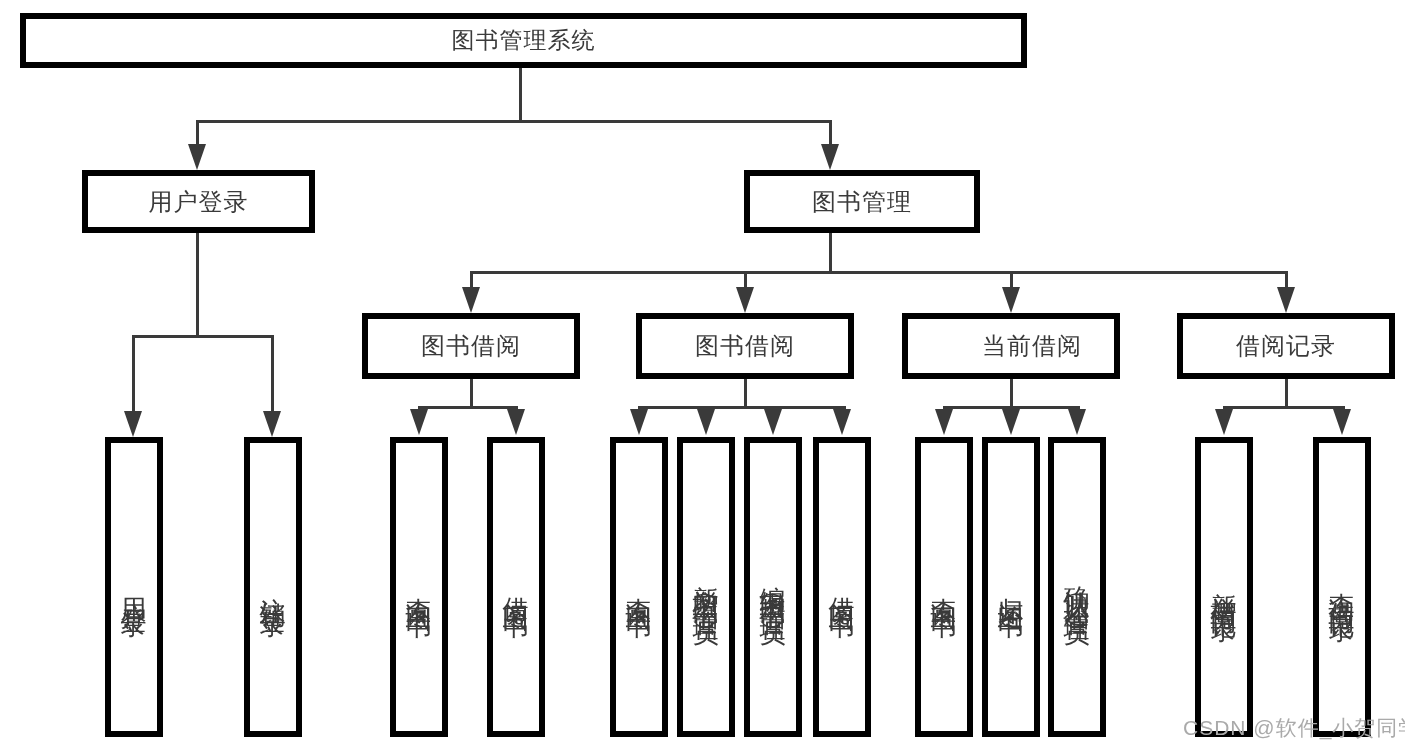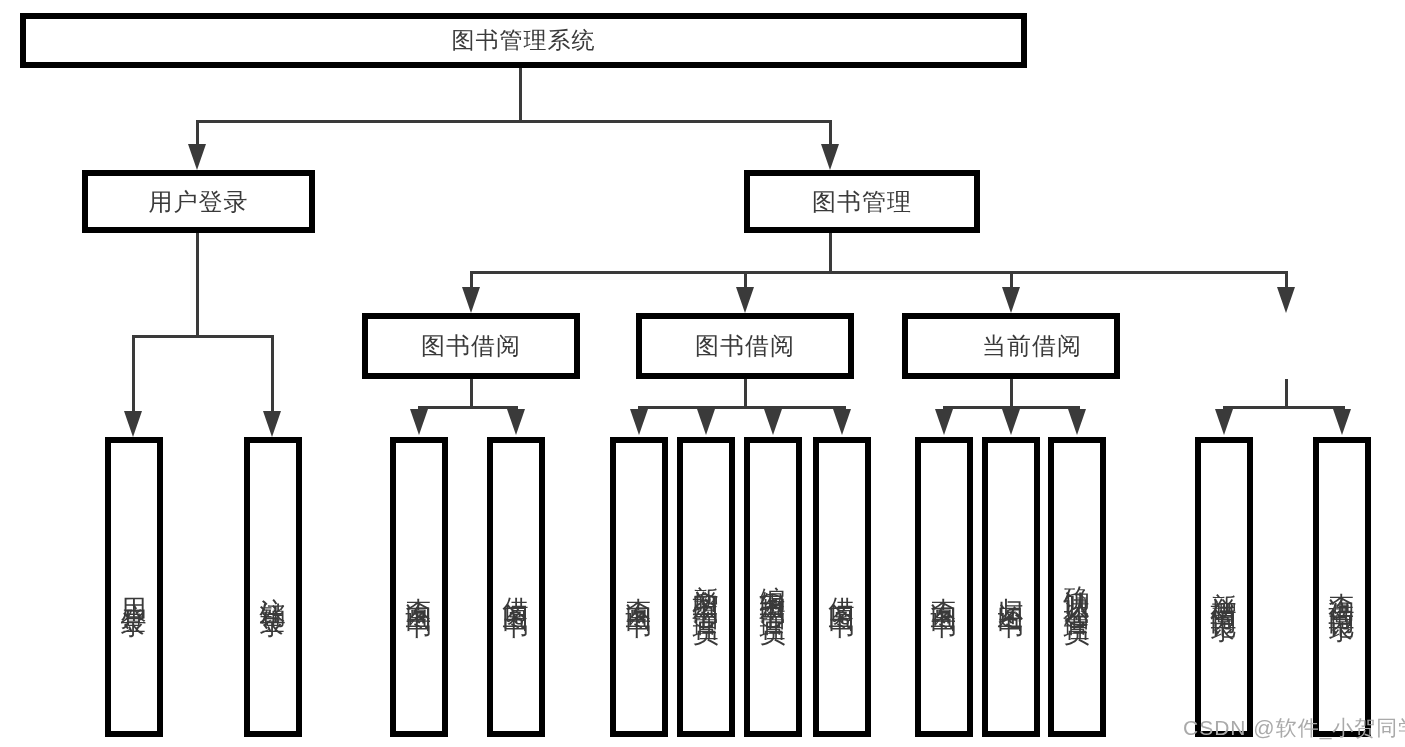--- a/index.html
+++ b/index.html
@@ -59,20 +59,21 @@
   <div class="box h-label" style="left:82px; top:170px; width:233px; height:63px;">用户登录</div>
 
   <div class="box h-label" style="left:712px; top:170px; width:236px; height:63px;margin-left:32px;">图书管理</div>
 
   <div class="box h-label" style="left:362px; top:313px; width:218px; height:66px;">图书借阅</div>
 
   <div class="box h-label" style="left:636px; top:313px; width:218px; height:66px;">图书借阅</div>
 
   <div class="box h-label" style="left:902px; top:313px; width:218px; height:66px;padding-left:42px;">当前借阅</div>
 
+  <div class="box h-label" style="left:1177px; top:313px; width:218px; height:66px;">借阅记录</div>
 
   <div class="box leaf" style="left:105px; top:437px; width:58px; height:300px;">用户登录</div>
   <div class="box leaf" style="left:244px; top:437px; width:58px; height:300px;">注销登录</div>
 
   <div class="box leaf" style="left:390px; top:437px; width:58px; height:300px;">查询图书</div>
   <div class="box leaf" style="left:487px; top:437px; width:58px; height:300px;">借阅图书</div>
 
   <div class="box leaf" style="left:610px; top:437px; width:58px; height:300px;">查询图书</div>
   <div class="box leaf" style="left:677px; top:437px; width:58px; height:300px;">新增图书（管理员）</div>
   <div class="box leaf" style="left:744px; top:437px; width:58px; height:300px;">编辑图书（管理员）</div>

